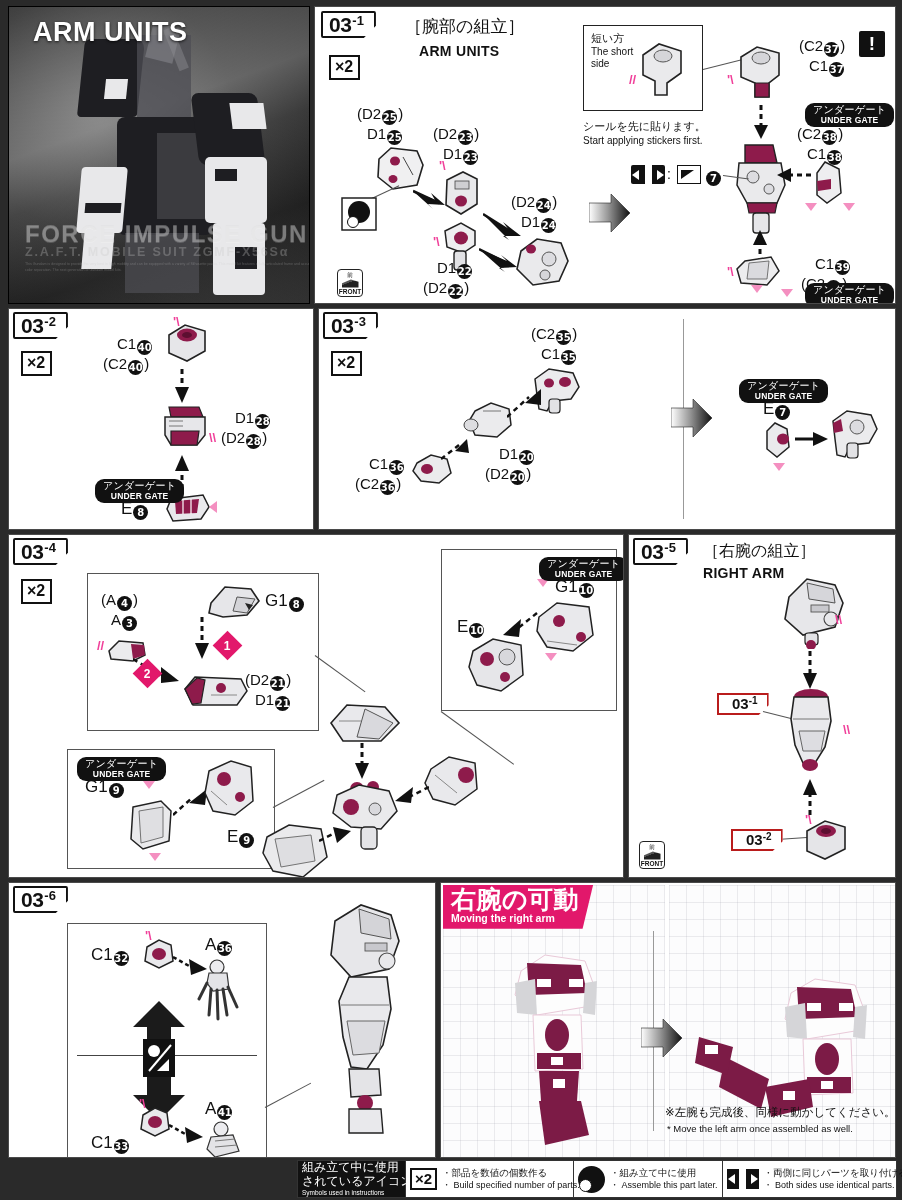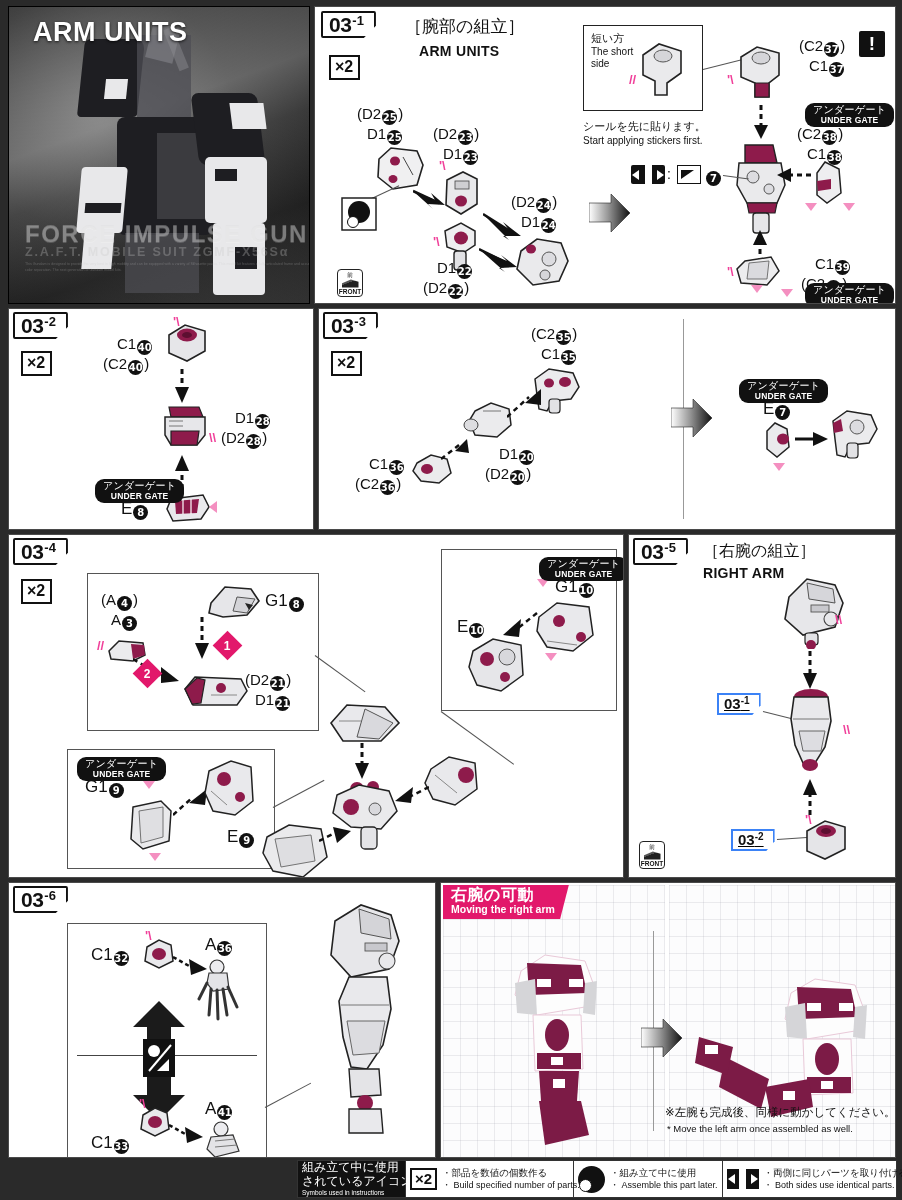--- a/index.html
+++ b/index.html
@@ -167,34 +167,33 @@
     width:0;height:0;border-left:13px solid #111;border-bottom:9px solid transparent;
   }
   
   .pinkdia {
     position:absolute; width:21px; height:21px; background:#e2186b;
     transform: rotate(45deg); display:flex; align-items:center; justify-content:center; z-index:5;
   }
   .pinkdia span { transform: rotate(-45deg); color:#fff; font-size:12px; font-weight:bold; }
   
   .stepref {
-    position:absolute; border:2px solid #3b82f6; background:#fff;
-    font-weight:bold; padding:0px 9px 0px 5px; line-height:1.15; z-index:6;
+    position:absolute; border:2px solid #b91c1c; background:#fff;
+    font-weight:bold; padding:0px 9px 0px 13px; line-height:1.15; z-index:6;
     clip-path: polygon(0 0, 100% 0, 100% 55%, 80% 100%, 0 100%);
-    text-decoration: underline;
   }
   .stepref .sr-main{ font-size:15px; color:#111;}
   .stepref .sr-sub{ font-size:10px; color:#111; position:relative; top:-5px;}
   
   .mv-header {
     position:absolute; background:#e2186b; color:#fff;
     padding:2px 14px 4px 8px; z-index:6;
     clip-path: polygon(0 0, 100% 0, 93% 100%, 0 100%);
   }
-  .mv-header .mv-jp { font-size:16px; font-weight:bold; font-family:"DejaVu Sans",sans-serif; line-height:1.05; letter-spacing:0.5px;}
+  .mv-header .mv-jp { font-size:25px; font-weight:bold; font-family:"DejaVu Sans",sans-serif; line-height:1.05; letter-spacing:0.5px;}
   .mv-header .mv-en { font-size:10.5px; font-weight:bold; line-height:1.1; margin-top:0px;}
   .photo-bg {
     position:absolute;
     background-image:
       linear-gradient(rgba(160,160,175,0.20) 1px, transparent 1px),
       linear-gradient(90deg, rgba(160,160,175,0.20) 1px, transparent 1px);
     background-size: 17px 17px;
     background-color:#fcfcfd;
   }
   .mv-note-jp{position:absolute; font-size:11.5px; color:#111; font-family:"DejaVu Sans",sans-serif; white-space:nowrap; font-weight:500;}

